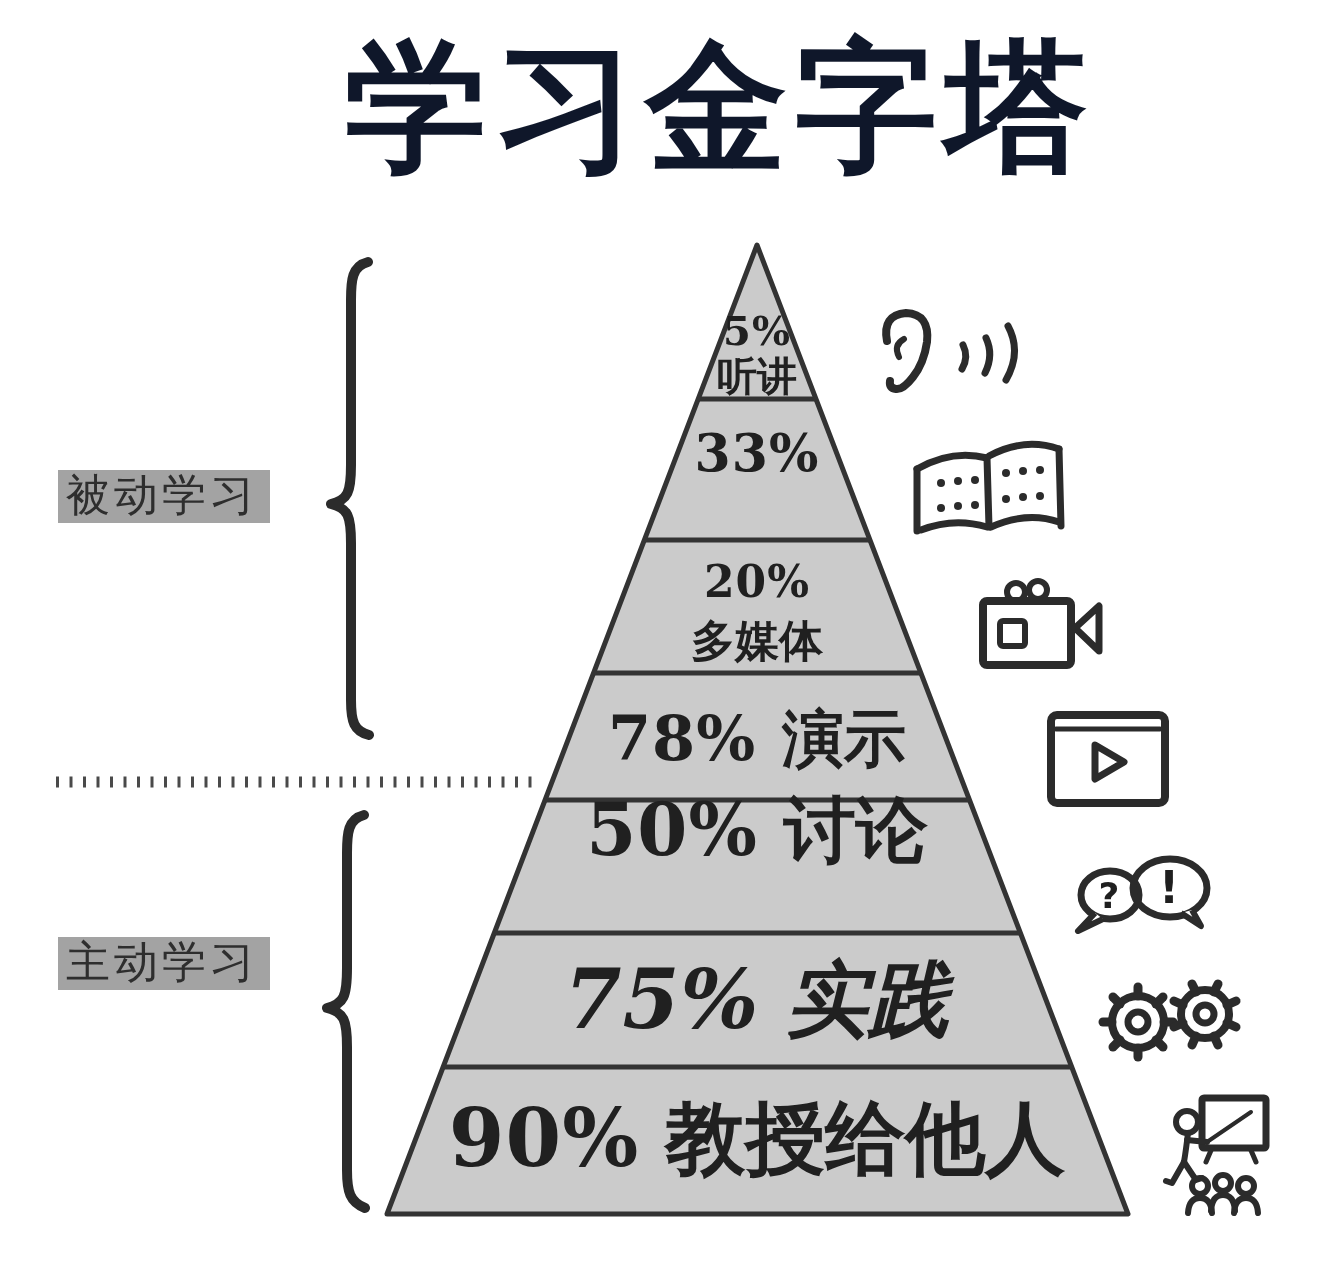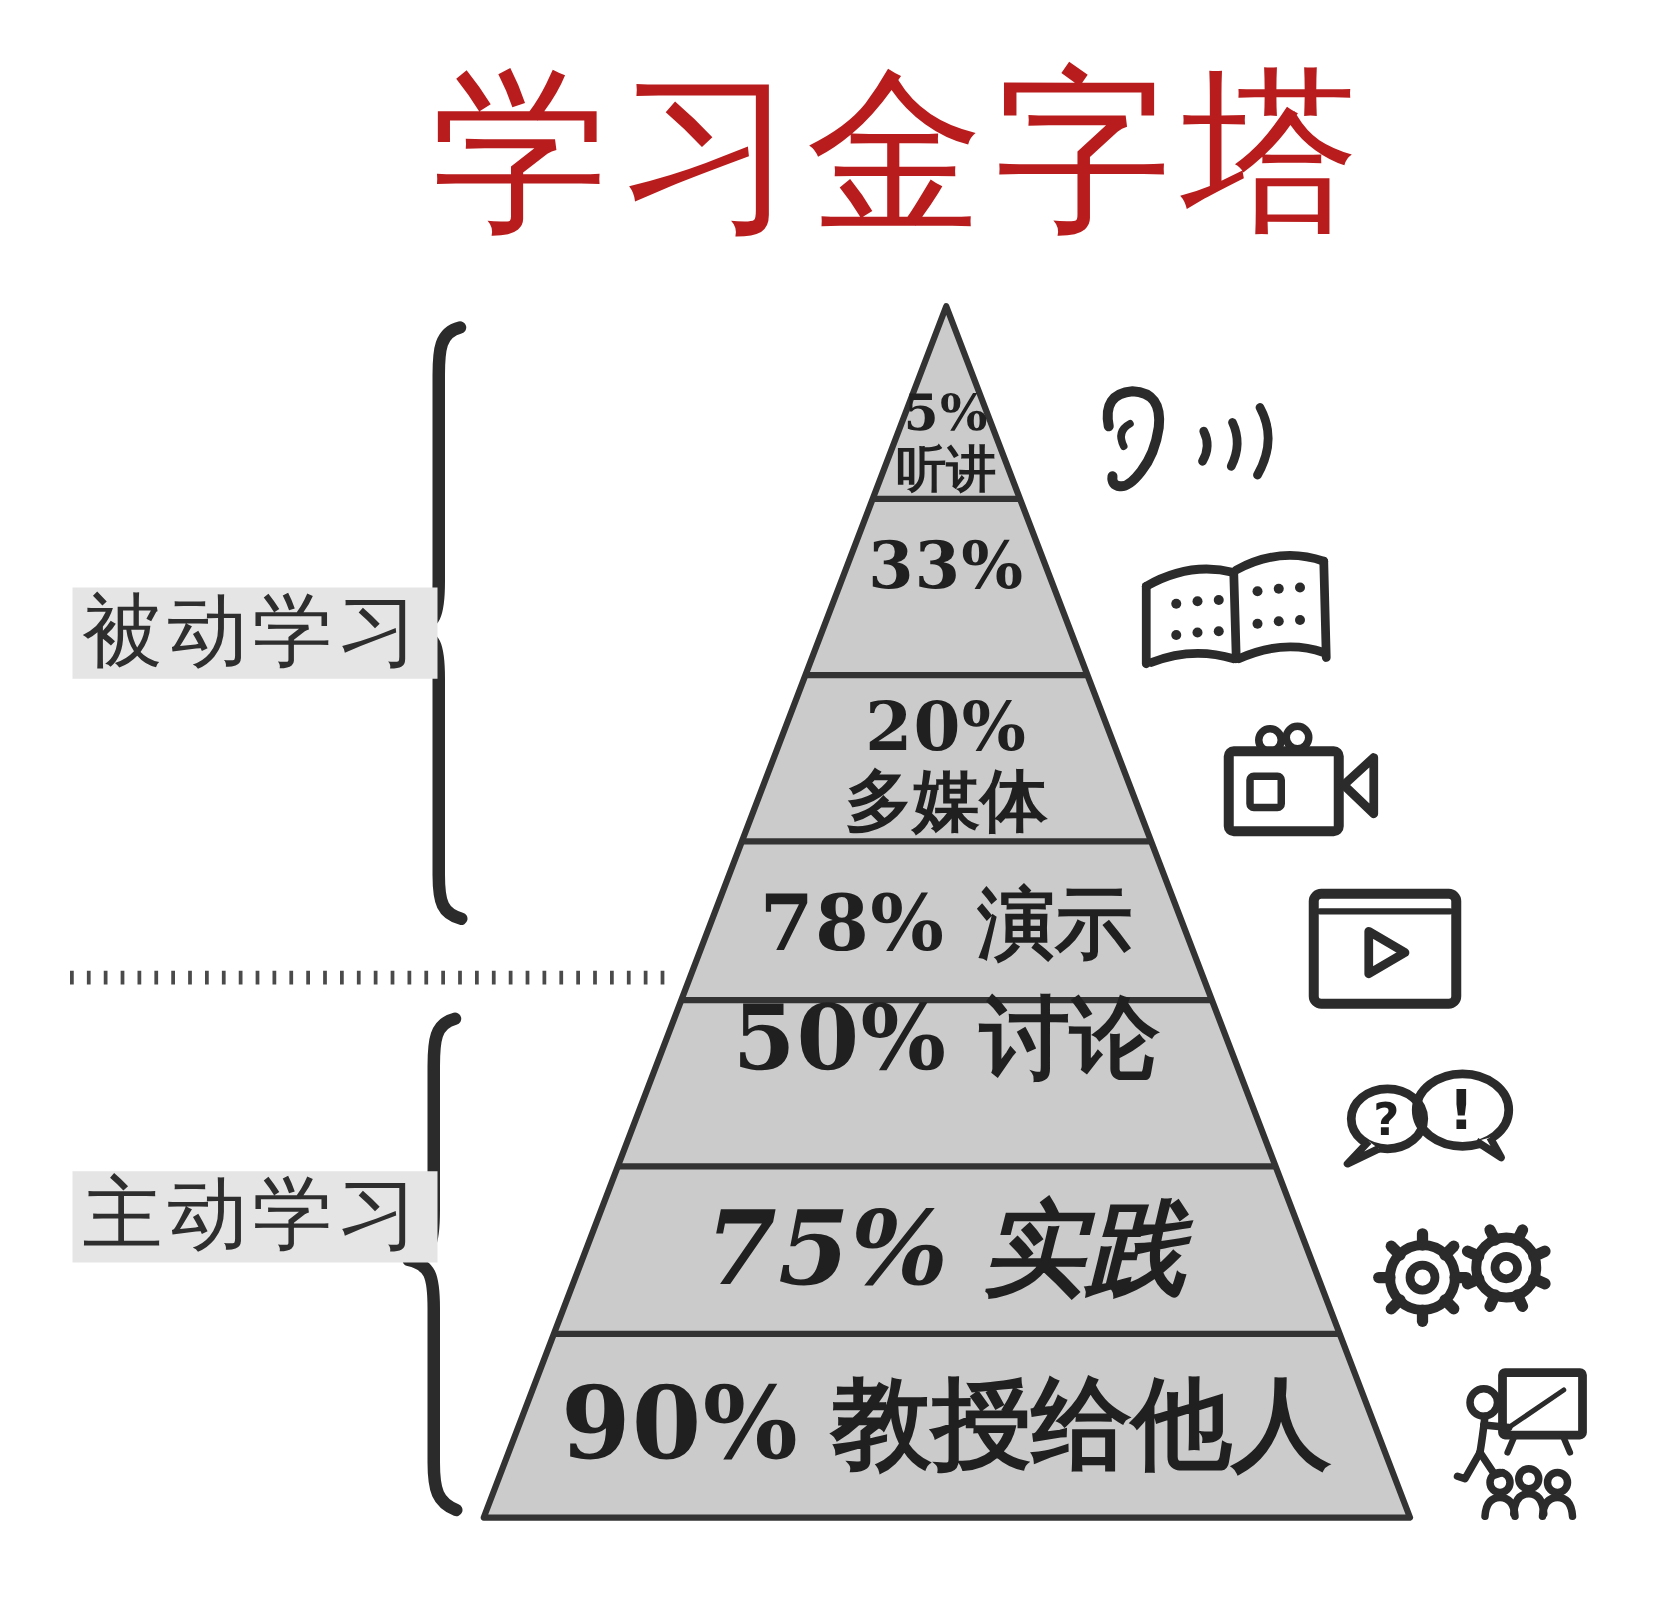--- a/index.html
+++ b/index.html
@@ -2,36 +2,36 @@
 <html><head>
 <meta charset="utf-8">
 <style>
   html,body{margin:0;padding:0;background:#ffffff;}
   #stage{
     position:relative;width:1327px;height:1280px;background:#ffffff;overflow:hidden;
     font-family:"DejaVu Serif","Liberation Serif",serif;color:#1c1c1c;
   }
   #diagram-svg{position:absolute;left:0;top:0;}
   .title{
-    position:absolute;left:113px;top:44px;width:1214px;text-align:center;
-    font-size:142px;font-weight:normal;letter-spacing:8px;line-height:1.1;color:#b91c1c;
+    position:absolute;left:113px;top:28px;width:1214px;text-align:center;
+    font-size:142px;font-weight:bold;letter-spacing:8px;line-height:1.1;color:#0f172a;
   }
   .lvl{position:absolute;left:407px;width:700px;text-align:center;font-weight:bold;color:#202020;}
   .lvl .pct{letter-spacing:1px;}
   .lvl .lbl-gap{margin-left:26px;margin-top:32px;}
   .lvl1{top:308px;font-size:40px;line-height:45px;}
   .lvl2{top:424px;font-size:52px;line-height:57px;}
-  .lvl3{top:552px;font-size:54px;line-height:59px;}
+  .lvl3{top:552px;font-size:44px;line-height:59px;}
   .lvl4{top:706px;font-size:62px;line-height:66px;}
   .lvl5{top:792px;font-size:72px;line-height:76px;}
   .lvl6{top:955px;font-size:82px;line-height:88px;font-style:italic;}
   .lvl7{top:1094px;font-size:80px;line-height:88px;}
   .side-label{
-    position:absolute;left:58px;font-size:64px;letter-spacing:4px;font-weight:normal;
-    color:#2e2e2e;background:#e5e5e5;padding:3px 12px 6px 8px;line-height:1.0;
+    position:absolute;left:58px;font-size:44px;letter-spacing:4px;font-weight:normal;
+    color:#2e2e2e;background:#a3a3a3;padding:3px 12px 6px 8px;line-height:1.0;
   }
   .side-label.passive{top:470px;}
   .side-label.active{top:937px;text-align:center;}
   .stroke{fill:none;stroke:#2b2b2b;stroke-linecap:round;stroke-linejoin:round;}
   .bubble-txt{font-family:"DejaVu Sans","Liberation Sans",sans-serif;font-weight:bold;fill:#1f1f1f;}
 </style>
 </head>
 <body>
 
 <div id="stage">

